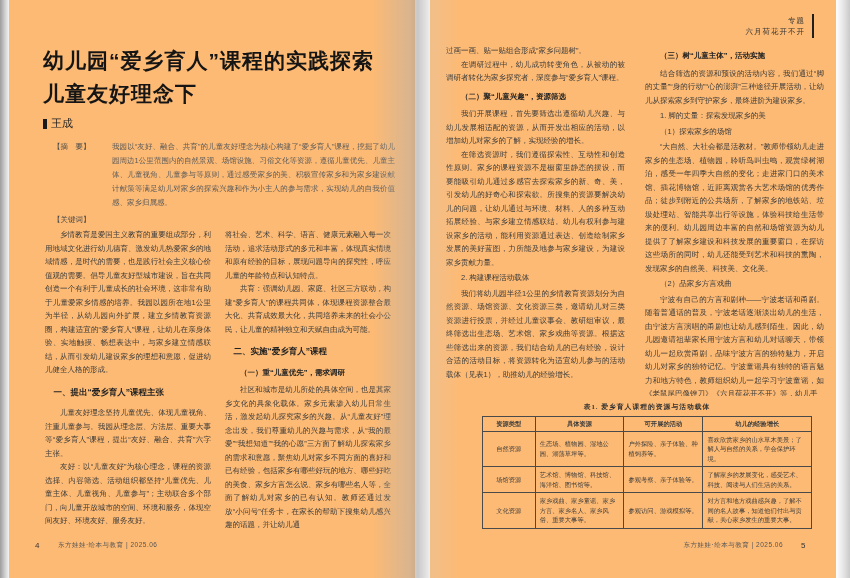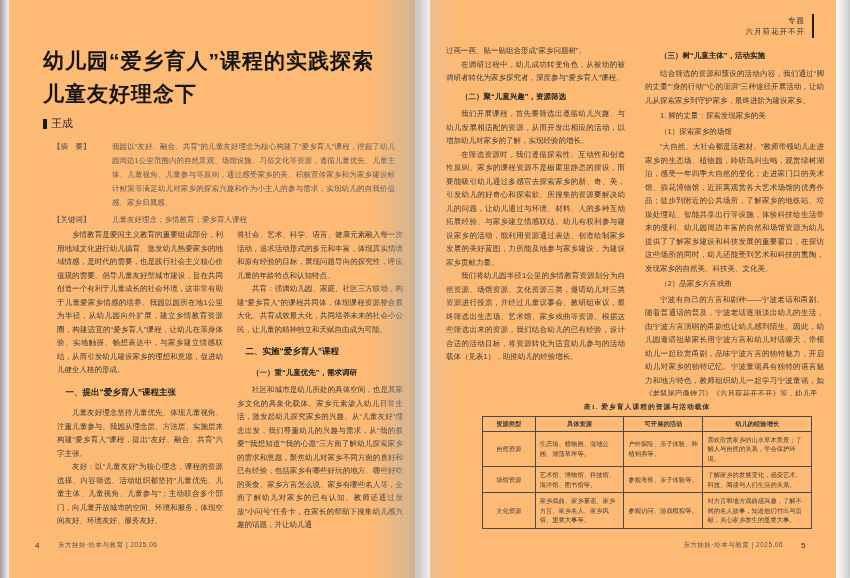--- a/index.html
+++ b/index.html
@@ -26,21 +26,21 @@
   .author { position:absolute; left:34px; top:116px; font-size:11px; color:#222;
     display:flex; align-items:center; gap:4px; }
   .author-square { width:4px; height:10px; background:#1a1a1a; display:inline-block; }
 
   .abstract { position:absolute; left:44px; top:140px; width:342px; color:#5b5b5b; }
   .abs-row { display:flex; font-size:7.5px; line-height:14px; margin-bottom:3px;gap:17px; }
   .abs-label { flex:0 0 42px; white-space:nowrap; color:#4a4a4a; }
   .abs-text { flex:1; text-align:justify; }
 
   .cols { position:absolute; display:flex; }
-  .left-page .cols { left:48px; top:228px; width:346px; height:302px; gap:14px; }
+  .left-page .cols { left:36px; top:228px; width:346px; height:302px; gap:14px; }
   .col { flex:1; overflow:hidden; font-size:7.5px; line-height:13.5px; color:#3b3b3b; text-align:justify; }
 
   p.para { text-indent:2em; }
   p.cont { text-indent:0; }
   p.h1 { font-weight:bold; font-size:8.5px; color:#222; text-indent:1em; margin:9px 0 7px; }
   p.h2 { font-weight:bold; color:#222; text-indent:2em; margin:5px 0 4px; }
   p.h3 { text-indent:2em; margin:2px 0; }
 
   .footer { position:absolute; bottom:28px; font-size:6.5px; color:#555; letter-spacing:0.5px;
     display:flex; align-items:center; gap:18px; }
@@ -82,29 +82,28 @@
       <span>王成</span>
     </div>
 
     <div class="abstract">
       <div class="abs-row">
         <span class="abs-label">【摘　要】</span>
         <span class="abs-text">我园以“友好、融合、共育”的儿童友好理念为核心构建了“爱乡育人”课程，挖掘了幼儿园周边1公里范围内的自然景观、场馆设施、习俗文化等资源，遵循儿童优先、儿童主体、儿童视角、儿童参与等原则，通过感受家乡的美、积极宣传家乡和为家乡建设献计献策等满足幼儿对家乡的探索兴趣和作为小主人的参与需求，实现幼儿的自我价值感、家乡归属感。</span>
       </div>
       <div class="abs-row">
         <span class="abs-label">【关键词】</span>
-        <span class="abs-text">儿童友好理念；乡情教育；爱乡育人课程</span>
       </div>
     </div>
 
     <div class="cols">
       <div class="col">
         <p class="para">乡情教育是爱国主义教育的重要组成部分，利用地域文化进行幼儿德育、激发幼儿热爱家乡的地域情感，是时代的需要，也是践行社会主义核心价值观的需要。倡导儿童友好型城市建设，旨在共同创造一个有利于儿童成长的社会环境，这非常有助于儿童爱家乡情感的培养。我园以园所在地1公里为半径，从幼儿园向外扩展，建立乡情教育资源圈，构建适宜的“爱乡育人”课程，让幼儿在亲身体验、实地触摸、畅想表达中，与家乡建立情感联结，从而引发幼儿建设家乡的理想和意愿，促进幼儿健全人格的形成。</p>
         <p class="h1">一、提出“爱乡育人”课程主张</p>
-        <p class="para">儿童友好理念坚持儿童优先、体现儿童视角、注重儿童参与。我园从理念层、方法层、实施层来构建“爱乡育人”课程，提出“友好、融合、共育”六字主张。</p>
+        <p class="para">儿童友好理念坚持儿童优先、体现儿童视角、注重儿童参与。我园从理念层、方法层、重要大事等“爱乡育人”课程，提出“友好、融合、共育”六字主张。</p>
         <p class="para">友好：以“儿童友好”为核心理念，课程的资源选择、内容筛选、活动组织都坚持“儿童优先、儿童主体、儿童视角、儿童参与”；主动联合多个部门，向儿童开放城市的空间、环境和服务，体现空间友好、环境友好、服务友好。</p>
         <p class="para">融合：在课程实施中，重视五大领域的协同发展，</p>
       </div>
       <div class="col">
         <p class="cont">将社会、艺术、科学、语言、健康元素融入每一次活动，追求活动形式的多元和丰富，体现真实情境和原有经验的目标，展现问题导向的探究性，呼应儿童的年龄特点和认知特点。</p>
         <p class="para">共育：强调幼儿园、家庭、社区三方联动，构建“爱乡育人”的课程共同体，体现课程资源整合最大化、共育成效最大化，共同培养未来的社会小公民，让儿童的精神独立和天赋自由成为可能。</p>
         <p class="h1">二、实施“爱乡育人”课程</p>
         <p class="h2">（一）重“儿童优先”，需求调研</p>
         <p class="para">社区和城市是幼儿所处的具体空间，也是其家乡文化的具象化载体。家乡元素渗入幼儿日常生活，激发起幼儿探究家乡的兴趣。从“儿童友好”理念出发，我们尊重幼儿的兴趣与需求，从“我的最爱”“我想知道”“我的心愿”三方面了解幼儿探索家乡的需求和意愿，聚焦幼儿对家乡不同方面的喜好和已有经验，包括家乡有哪些好玩的地方、哪些好吃的美食、家乡方言怎么说、家乡有哪些名人等，全面了解幼儿对家乡的已有认知。教师还通过发放“小问号”任务卡，在家长的帮助下搜集幼儿感兴趣的话题，并让幼儿通</p>
       </div>
@@ -127,20 +126,21 @@
       <div class="rph-bar"></div>
     </div>
 
     <div class="cols">
       <div class="col">
         <p class="cont">过画一画、贴一贴组合形成“家乡问题树”。</p>
         <p class="para">在调研过程中，幼儿成功转变角色，从被动的被调研者转化为家乡探究者，深度参与“爱乡育人”课程。</p>
         <p class="h2">（二）聚“儿童兴趣”，资源筛选</p>
         <p class="para">我们开展课程，首先要筛选出遵循幼儿兴趣、与幼儿发展相适配的资源，从而开发出相应的活动，以增加幼儿对家乡的了解，实现经验的增长。</p>
         <p class="para">在筛选资源时，我们遵循探索性、互动性和创造性原则。家乡的课程资源不是橱窗里静态的摆设，而要能吸引幼儿通过多感官去探索家乡的新、奇、美，引发幼儿的好奇心和探索欲。所搜集的资源要解决幼儿的问题，让幼儿通过与环境、材料、人的多种互动拓展经验、与家乡建立情感联结。幼儿有权利参与建设家乡的活动，能利用资源通过表达、创造绘制家乡发展的美好蓝图，力所能及地参与家乡建设，为建设家乡贡献力量。</p>
+        <p class="h3">2. 构建课程活动载体</p>
         <p class="para">我们将幼儿园半径1公里的乡情教育资源划分为自然资源、场馆资源、文化资源三类，邀请幼儿对三类资源进行投票，并经过儿童议事会、教研组审议，最终筛选出生态场、艺术馆、家乡戏曲等资源。根据这些筛选出来的资源，我们结合幼儿的已有经验，设计合适的活动目标，将资源转化为适宜幼儿参与的活动载体（见表1），助推幼儿的经验增长。</p>
       </div>
       <div class="col">
         <p class="h2">（三）树“儿童主体”，活动实施</p>
         <p class="para">结合筛选的资源和预设的活动内容，我们通过“脚的丈量”“身的行动”“心的澎湃”三种途径开展活动，让幼儿从探索家乡到守护家乡，最终进阶为建设家乡。</p>
         <p class="h3">1. 脚的丈量：探索发现家乡的美</p>
         <p class="h3">（1）探索家乡的场馆</p>
         <p class="para">“大自然、大社会都是活教材。”教师带领幼儿走进家乡的生态场、植物园，聆听鸟叫虫鸣，观赏绿树湖泊，感受一年四季大自然的变化；走进家门口的美术馆、插花博物馆，近距离观赏各大艺术场馆的优秀作品；徒步到附近的公共场所，了解家乡的地铁站、垃圾处理站、智能共享出行等设施，体验科技给生活带来的便利。幼儿园周边丰富的自然和场馆资源为幼儿提供了了解家乡建设和科技发展的重要窗口，在探访这些场所的同时，幼儿还能受到艺术和科技的熏陶，发现家乡的自然美、科技美、文化美。</p>
         <p class="h3">（2）品家乡方言戏曲</p>
         <p class="para">宁波有自己的方言和剧种——宁波老话和甬剧。随着普通话的普及，宁波老话逐渐淡出幼儿的生活，由宁波方言演唱的甬剧也让幼儿感到陌生。因此，幼儿园邀请祖辈家长用宁波方言和幼儿对话聊天，带领幼儿一起欣赏甬剧，品味宁波方言的独特魅力，开启幼儿对家乡的独特记忆。宁波童谣具有独特的语言魅力和地方特色，教师组织幼儿一起学习宁波童谣，如《老鼠尾巴像锉刀》《六月荷花开不开》等，幼儿手</p>

